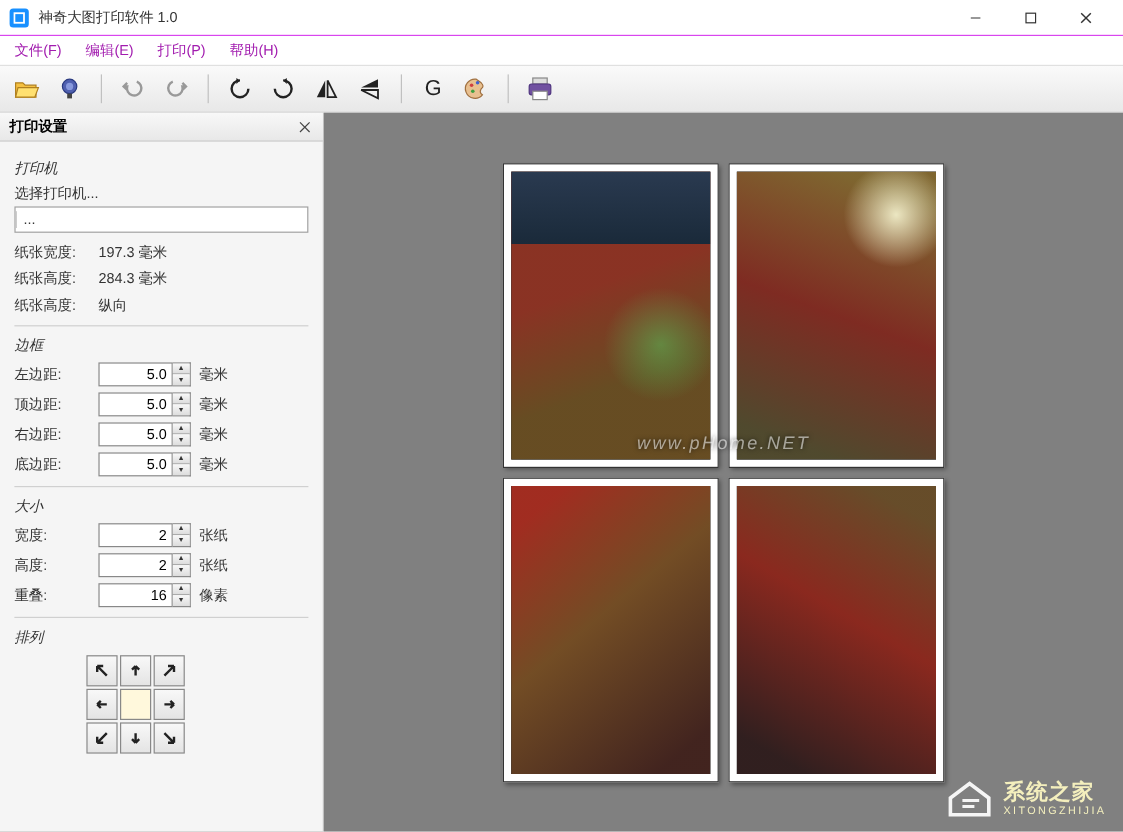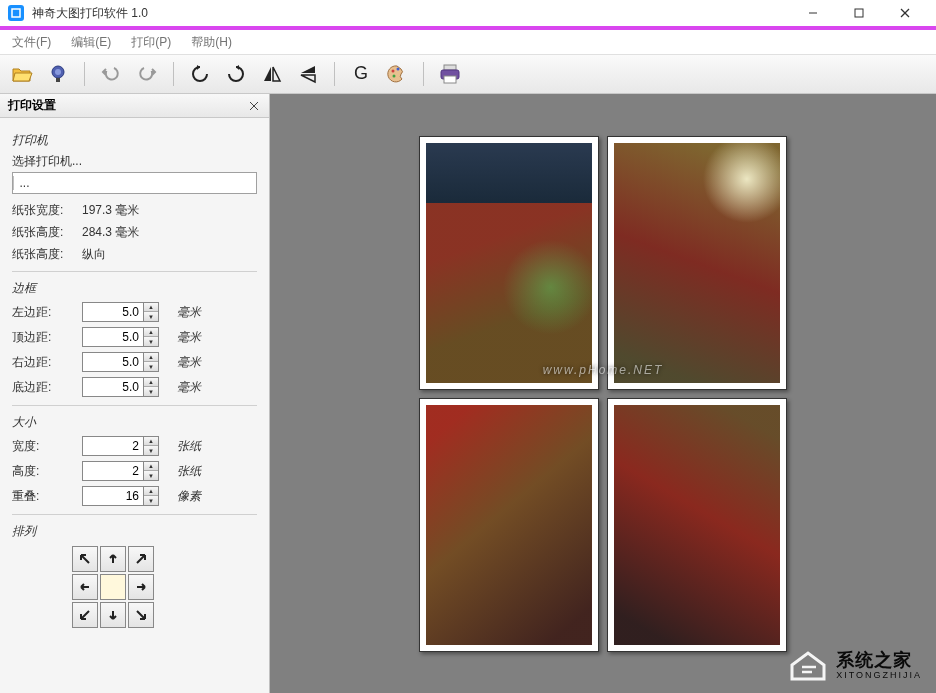--- a/index.html
+++ b/index.html
@@ -1,26 +1,26 @@
 <!DOCTYPE html>
 <html><head>
 <meta charset="utf-8">
 <style>
 * { box-sizing: border-box; margin: 0; padding: 0; font-family: "Microsoft YaHei", sans-serif; }
 body { background: #fff; width: 936px; height: 693px; overflow: hidden; position: relative; }
 
-.titlebar { height: 30px; background: #fff; display: flex; align-items: center; padding: 0 8px; border-bottom: 4px solid #d946ef; }
+.titlebar { height: 30px; background: #fff; display: flex; align-items: center; padding: 0 8px; border-bottom: 1px solid #d946ef; }
 .titlebar .app-icon { width: 16px; height: 16px; background: #1890ff; border-radius: 3px; margin-right: 8px; display: flex; align-items: center; justify-content: center; }
 .titlebar .app-icon svg { width: 10px; height: 10px; }
 .titlebar .title { font-size: 12px; color: #333; flex: 1; }
 .titlebar .win-controls { display: flex; gap: 0; }
 .titlebar .win-btn { width: 46px; height: 30px; display: flex; align-items: center; justify-content: center; cursor: pointer; }
 .titlebar .win-btn svg { width: 10px; height: 10px; }
 
-.menubar { height: 24px; display: flex; align-items: center; padding: 0 8px; gap: 12px; font-size: 12px; color: #737373; }
+.menubar { height: 24px; display: flex; align-items: center; padding: 0 8px; gap: 12px; font-size: 12px; color: #a21caf; }
 .menubar .menu-item { cursor: pointer; padding: 2px 4px; }
 
 .toolbar { height: 40px; background: linear-gradient(to bottom, #fafafa, #e8e8e8); border-top: 1px solid #e0e0e0; border-bottom: 1px solid #c8c8c8; display: flex; align-items: center; padding: 0 8px; gap: 8px; }
 .toolbar .tb-btn { width: 28px; height: 28px; display: flex; align-items: center; justify-content: center; cursor: pointer; border-radius: 2px; }
 .toolbar .sep { width: 1px; height: 24px; background: #c0c0c0; margin: 0 4px; }
 
 .main { display: flex; height: calc(100% - 94px); }
 .sidebar { width: 270px; background: #f5f5f5; border-right: 1px solid #c0c0c0; display: flex; flex-direction: column; }
 .sidebar-header { height: 24px; background: linear-gradient(to bottom, #f8f8f8, #e8e8e8); border-bottom: 1px solid #c8c8c8; display: flex; align-items: center; justify-content: space-between; padding: 0 8px; font-size: 12px; font-weight: bold; }
 .sidebar-close { width: 14px; height: 14px; display: flex; align-items: center; justify-content: center; cursor: pointer; }
@@ -30,38 +30,38 @@
 .row .label { width: 64px; }
 .row .value { flex: 1; }
 .printer-select { display: flex; align-items: center; border: 1px solid #a0a0a0; background: #fff; height: 22px; margin: 2px 0 8px 0; }
 .printer-select .txt { flex: 1; padding: 0 6px; font-size: 12px; }
 .printer-select .dots { width: 22px; text-align: center; border-left: 1px solid #c0c0c0; cursor: pointer; }
 .spinner { display: flex; align-items: center; }
 .spinner input { width: 62px; height: 20px; border: 1px solid #888; text-align: right; padding: 0 4px; font-size: 12px; }
 .spinner .arrows { display: flex; flex-direction: column; border: 1px solid #888; border-left: none; }
 .spinner .arrows .ar { width: 14px; height: 9px; background: linear-gradient(to bottom,#f8f8f8,#ddd); display:flex; align-items:center; justify-content:center; cursor:pointer; font-size: 6px; line-height: 1; }
 .spinner .arrows .ar:first-child { border-bottom: 1px solid #aaa; }
-.unit { margin-left: 12px; font-style: italic; }
+.unit { margin-left: 1px; }
 hr.divider { border: none; border-top: 1px solid #d0d0d0; margin: 8px 0; }
 .arrange-grid { display: grid; grid-template-columns: repeat(3, 26px); grid-template-rows: repeat(3, 26px); gap: 2px; margin: 6px 0 0 60px; }
 .arrange-grid .cell { border: 1px solid #888; background: linear-gradient(to bottom, #f8f8f8, #e4e4e4); display: flex; align-items: center; justify-content: center; cursor: pointer; }
 .arrange-grid .cell.center { background: #fff8dc; }
 
 .preview { flex: 1; background: #808080; display: flex; align-items: center; justify-content: center; position: relative; }
 .pages { display: grid; grid-template-columns: repeat(2, 180px); grid-template-rows: repeat(2, 254px); gap: 8px; }
 .page { background: #fff; border: 1px solid #333; box-shadow: 2px 2px 4px rgba(0,0,0,0.4); padding: 6px; position: relative; }
 .page .img { width: 100%; height: 100%; background: #1a1a1a; position: relative; overflow: hidden; }
 .page .img::before { content: ""; position: absolute; inset: 0; background: radial-gradient(ellipse at 70% 20%, rgba(255,255,200,0.5) 0%, transparent 30%), linear-gradient(135deg, rgba(255,60,40,0.55) 20%, rgba(255,200,60,0.4) 50%, rgba(60,120,255,0.25) 80%); }
 .page1 .img::before { background: linear-gradient(to bottom, #2a3a50 0%, #1a2a3a 25%, transparent 25%), radial-gradient(circle at 75% 60%, rgba(80,255,120,0.35) 0%, transparent 25%), linear-gradient(160deg, rgba(255,80,50,0.5) 40%, rgba(255,180,60,0.35) 70%), #151515; }
 .page2 .img::before { background: radial-gradient(circle at 80% 15%, rgba(255,255,220,0.85) 0%, transparent 18%), linear-gradient(200deg, rgba(255,200,80,0.45) 10%, rgba(255,70,50,0.45) 50%, rgba(255,230,120,0.25) 90%), #151515; }
 .page3 .img::before { background: linear-gradient(140deg, rgba(255,60,40,0.6) 10%, rgba(255,160,60,0.4) 45%, rgba(200,80,60,0.25) 90%), #151515; }
 .page4 .img::before { background: linear-gradient(210deg, rgba(255,180,80,0.35) 10%, rgba(255,60,40,0.5) 45%, rgba(100,50,50,0.35) 90%), #151515; }
-.watermark { position: absolute; left: 50%; top: 46%; transform: translate(-50%,-50%); color: rgba(255,255,255,0.55); font-size: 12px; letter-spacing: 2px; font-style: italic; pointer-events: none; text-shadow: 0 0 4px rgba(0,0,0,0.7); }
-
-.brand { position: absolute; right: 14px; bottom: 10px; display: flex; align-items: center; gap: 8px; color: #000000; opacity: 0.92; }
+.watermark { position: absolute; left: 50%; top: 46%; transform: translate(-50%,-50%); color: rgba(255,255,255,0.55); font-size: 15px; letter-spacing: 2px; font-style: italic; pointer-events: none; text-shadow: 0 0 4px rgba(0,0,0,0.7); }
+
+.brand { position: absolute; right: 14px; bottom: 10px; display: flex; align-items: center; gap: 8px; color: #fef9c3; opacity: 0.92; }
 .brand .logo { width: 40px; height: 34px; }
 .brand .txts { display: flex; flex-direction: column; line-height: 1.1; }
 .brand .cn { font-size: 18px; font-weight: bold; letter-spacing: 1px; }
 .brand .en { font-size: 9px; letter-spacing: 2px; }
 </style>
 </head>
 <body>
 
 <div class="titlebar">
   <div class="app-icon">

